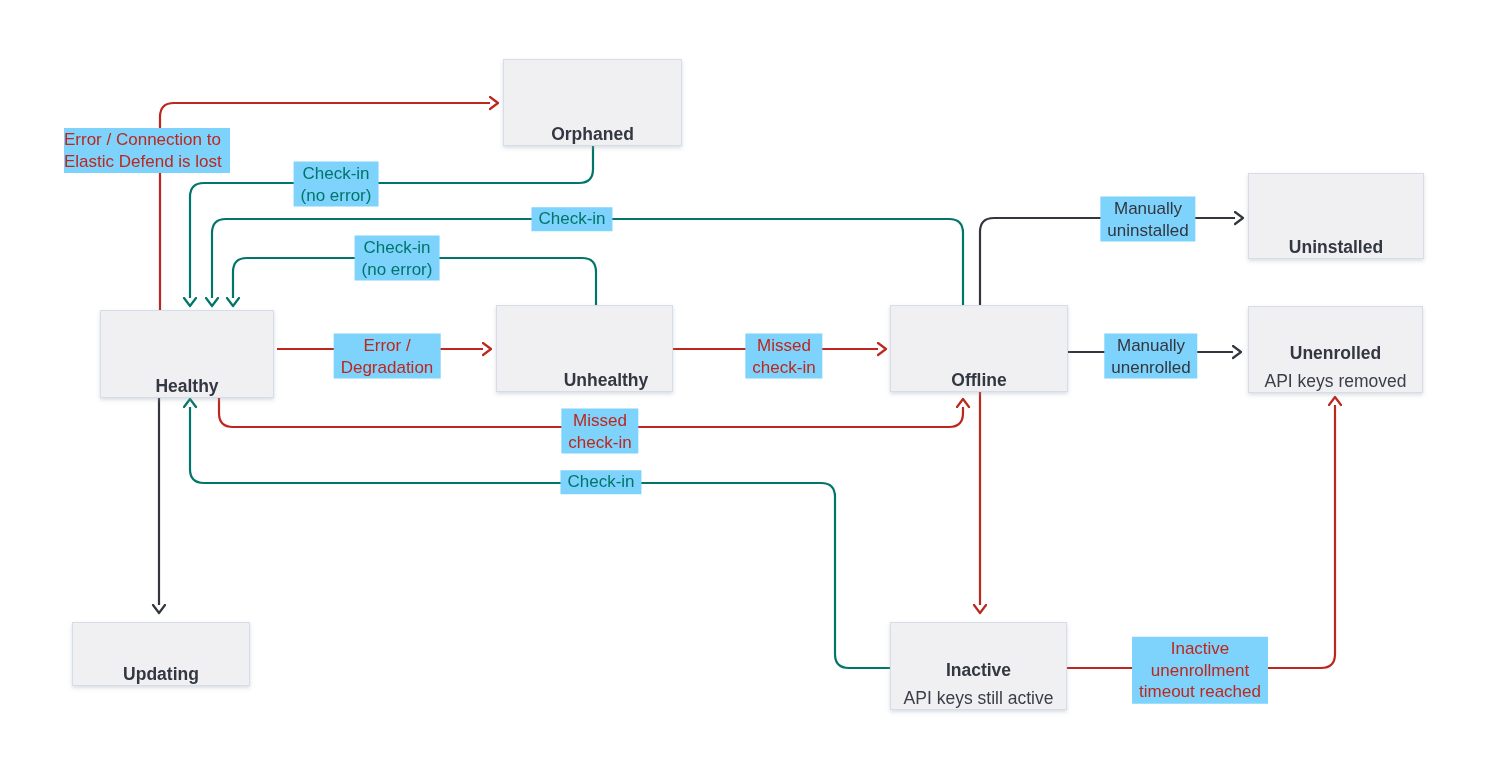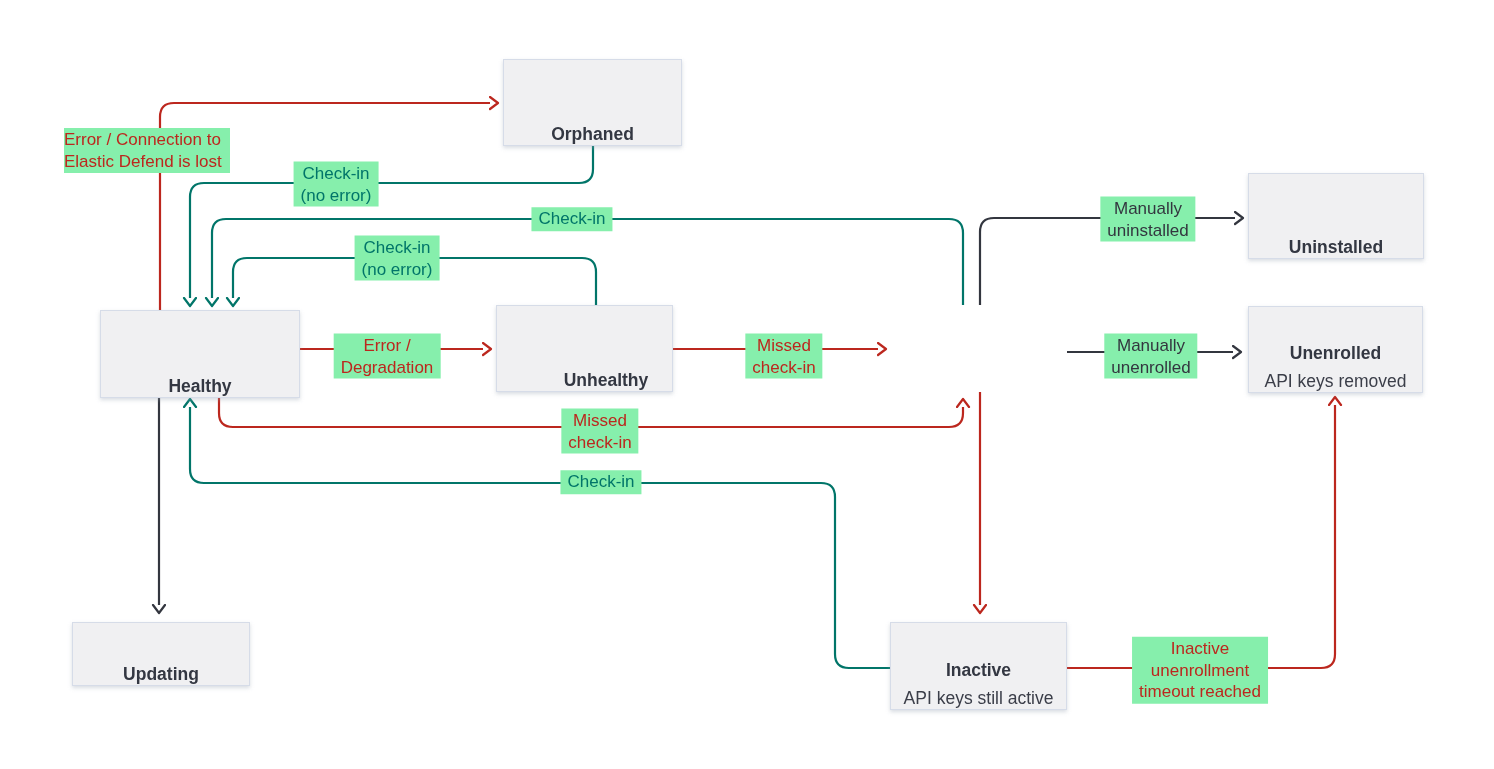--- a/index.html
+++ b/index.html
@@ -23,21 +23,21 @@
     border:1.5px solid var(--c-node_border,#D6DCE8);
     border-radius:0;
     box-shadow:0 2px 4px rgba(152,162,179,.38);
     display:flex;flex-direction:column;align-items:center;justify-content:flex-end;
     gap:7px;
   }
   .node .title{font-size:17.5px;font-weight:700;color:#333742;}
   .node .subtitle{font-size:17.5px;font-weight:400;color:#3B3E49;}
 
   .elabel{
-    position:absolute;background:#86efac;
+    position:absolute;background:#7dd3fc;
     font-size:17px;line-height:21.5px;text-align:center;
     white-space:pre-line;padding:1px 7px;
     transform:translate(-50%,-50%);
   }
   .elabel.corner{transform:none;text-align:left;padding:1px 8px 1px 0;}
   .red{color:var(--c-error,#BC271E);}
   .teal{color:var(--c-checkin,#017569);}
   .dark{color:var(--c-neutral,#33363F);}
 </style>
 </head>
@@ -98,28 +98,31 @@
 timeout reached</div>
 
   <div class="node" style="left:503px;top:59px;width:179px;height:87px;">
     <div class="title">Orphaned</div>
   </div>
 
   <div class="node" style="left:1248px;top:173px;width:176px;height:86px;">
     <div class="title">Uninstalled</div>
   </div>
 
-  <div class="node" style="left:100px;top:310px;width:200px;height:88px;">
+  <div class="node" style="left:100px;top:310px;width:174px;height:88px;">
     <div class="title">Healthy</div>
   </div>
 
   <div class="node" style="left:496px;top:305px;width:177px;height:87px;padding-left:43px;">
     <div class="title">Unhealthy</div>
   </div>
 
+  <div class="node" style="left:890px;top:305px;width:178px;height:87px;">
+    <div class="title">Offline</div>
+  </div>
 
   <div class="node" style="left:1248px;top:306px;width:175px;height:87px;">
     <div class="title">Unenrolled</div>
     <div class="subtitle">API keys removed</div>
   </div>
 
   <div class="node" style="left:72px;top:622px;width:178px;height:64px;">
     <div class="title">Updating</div>
   </div>
 

